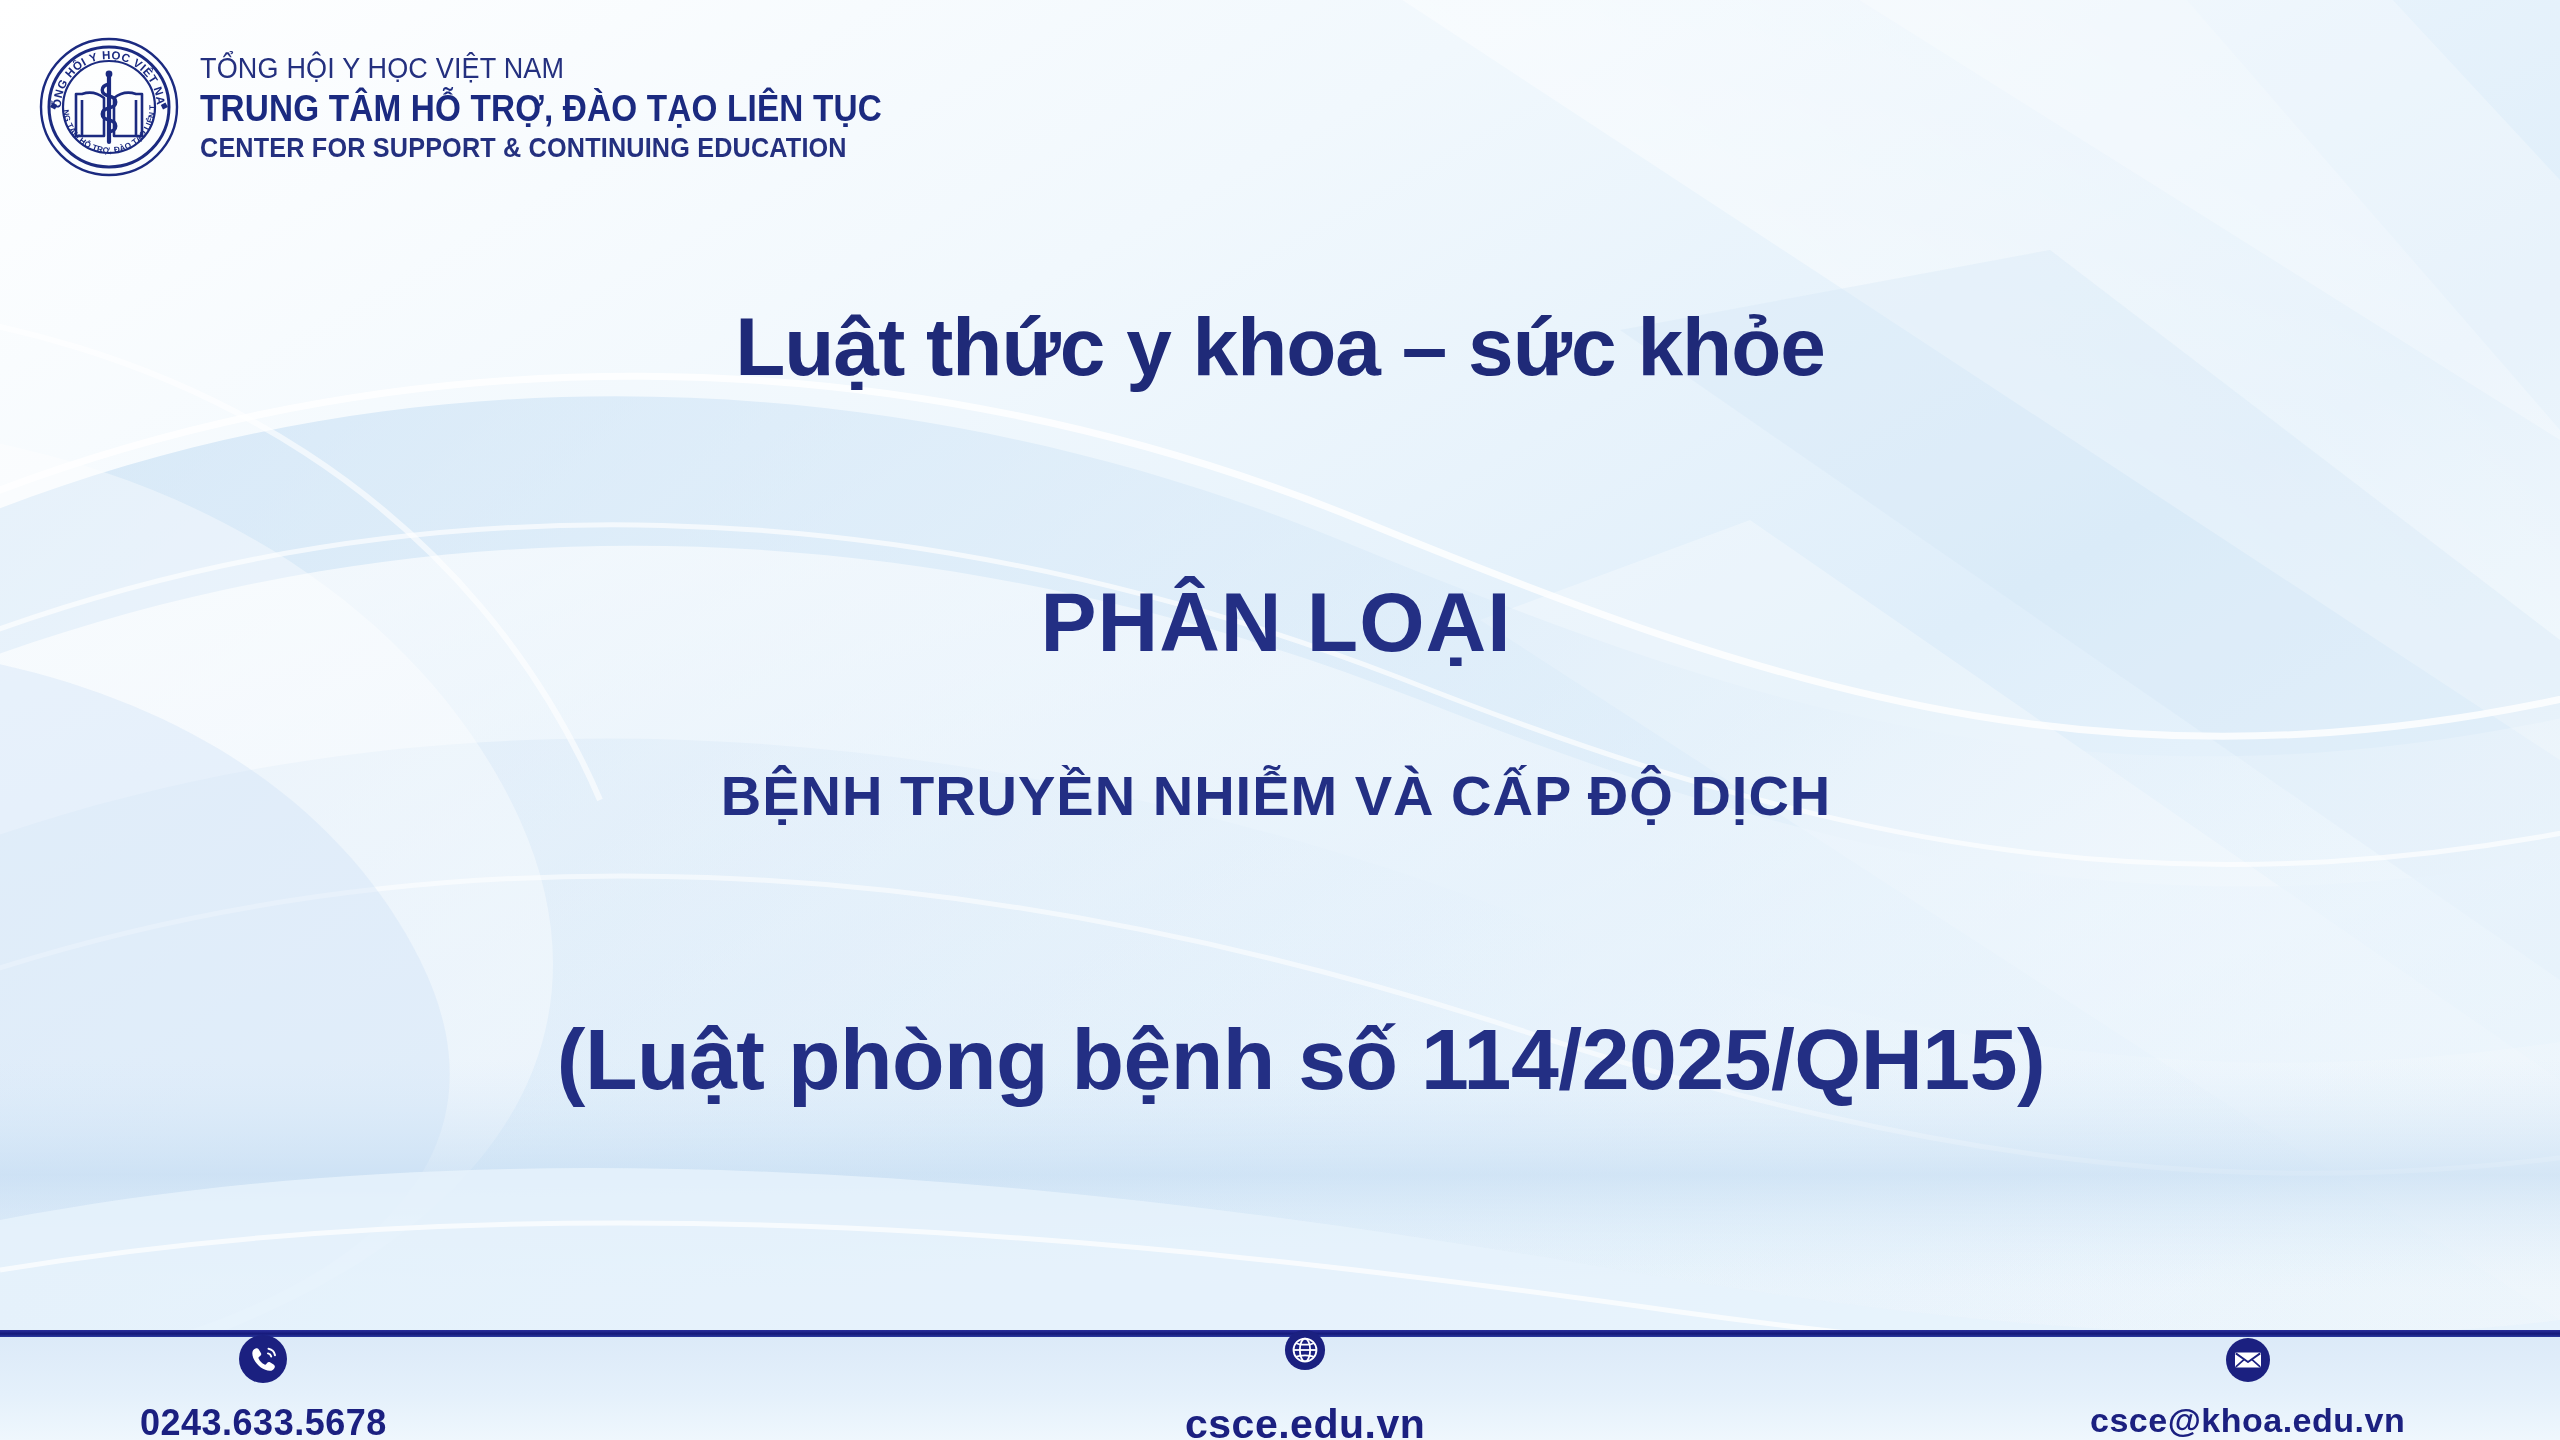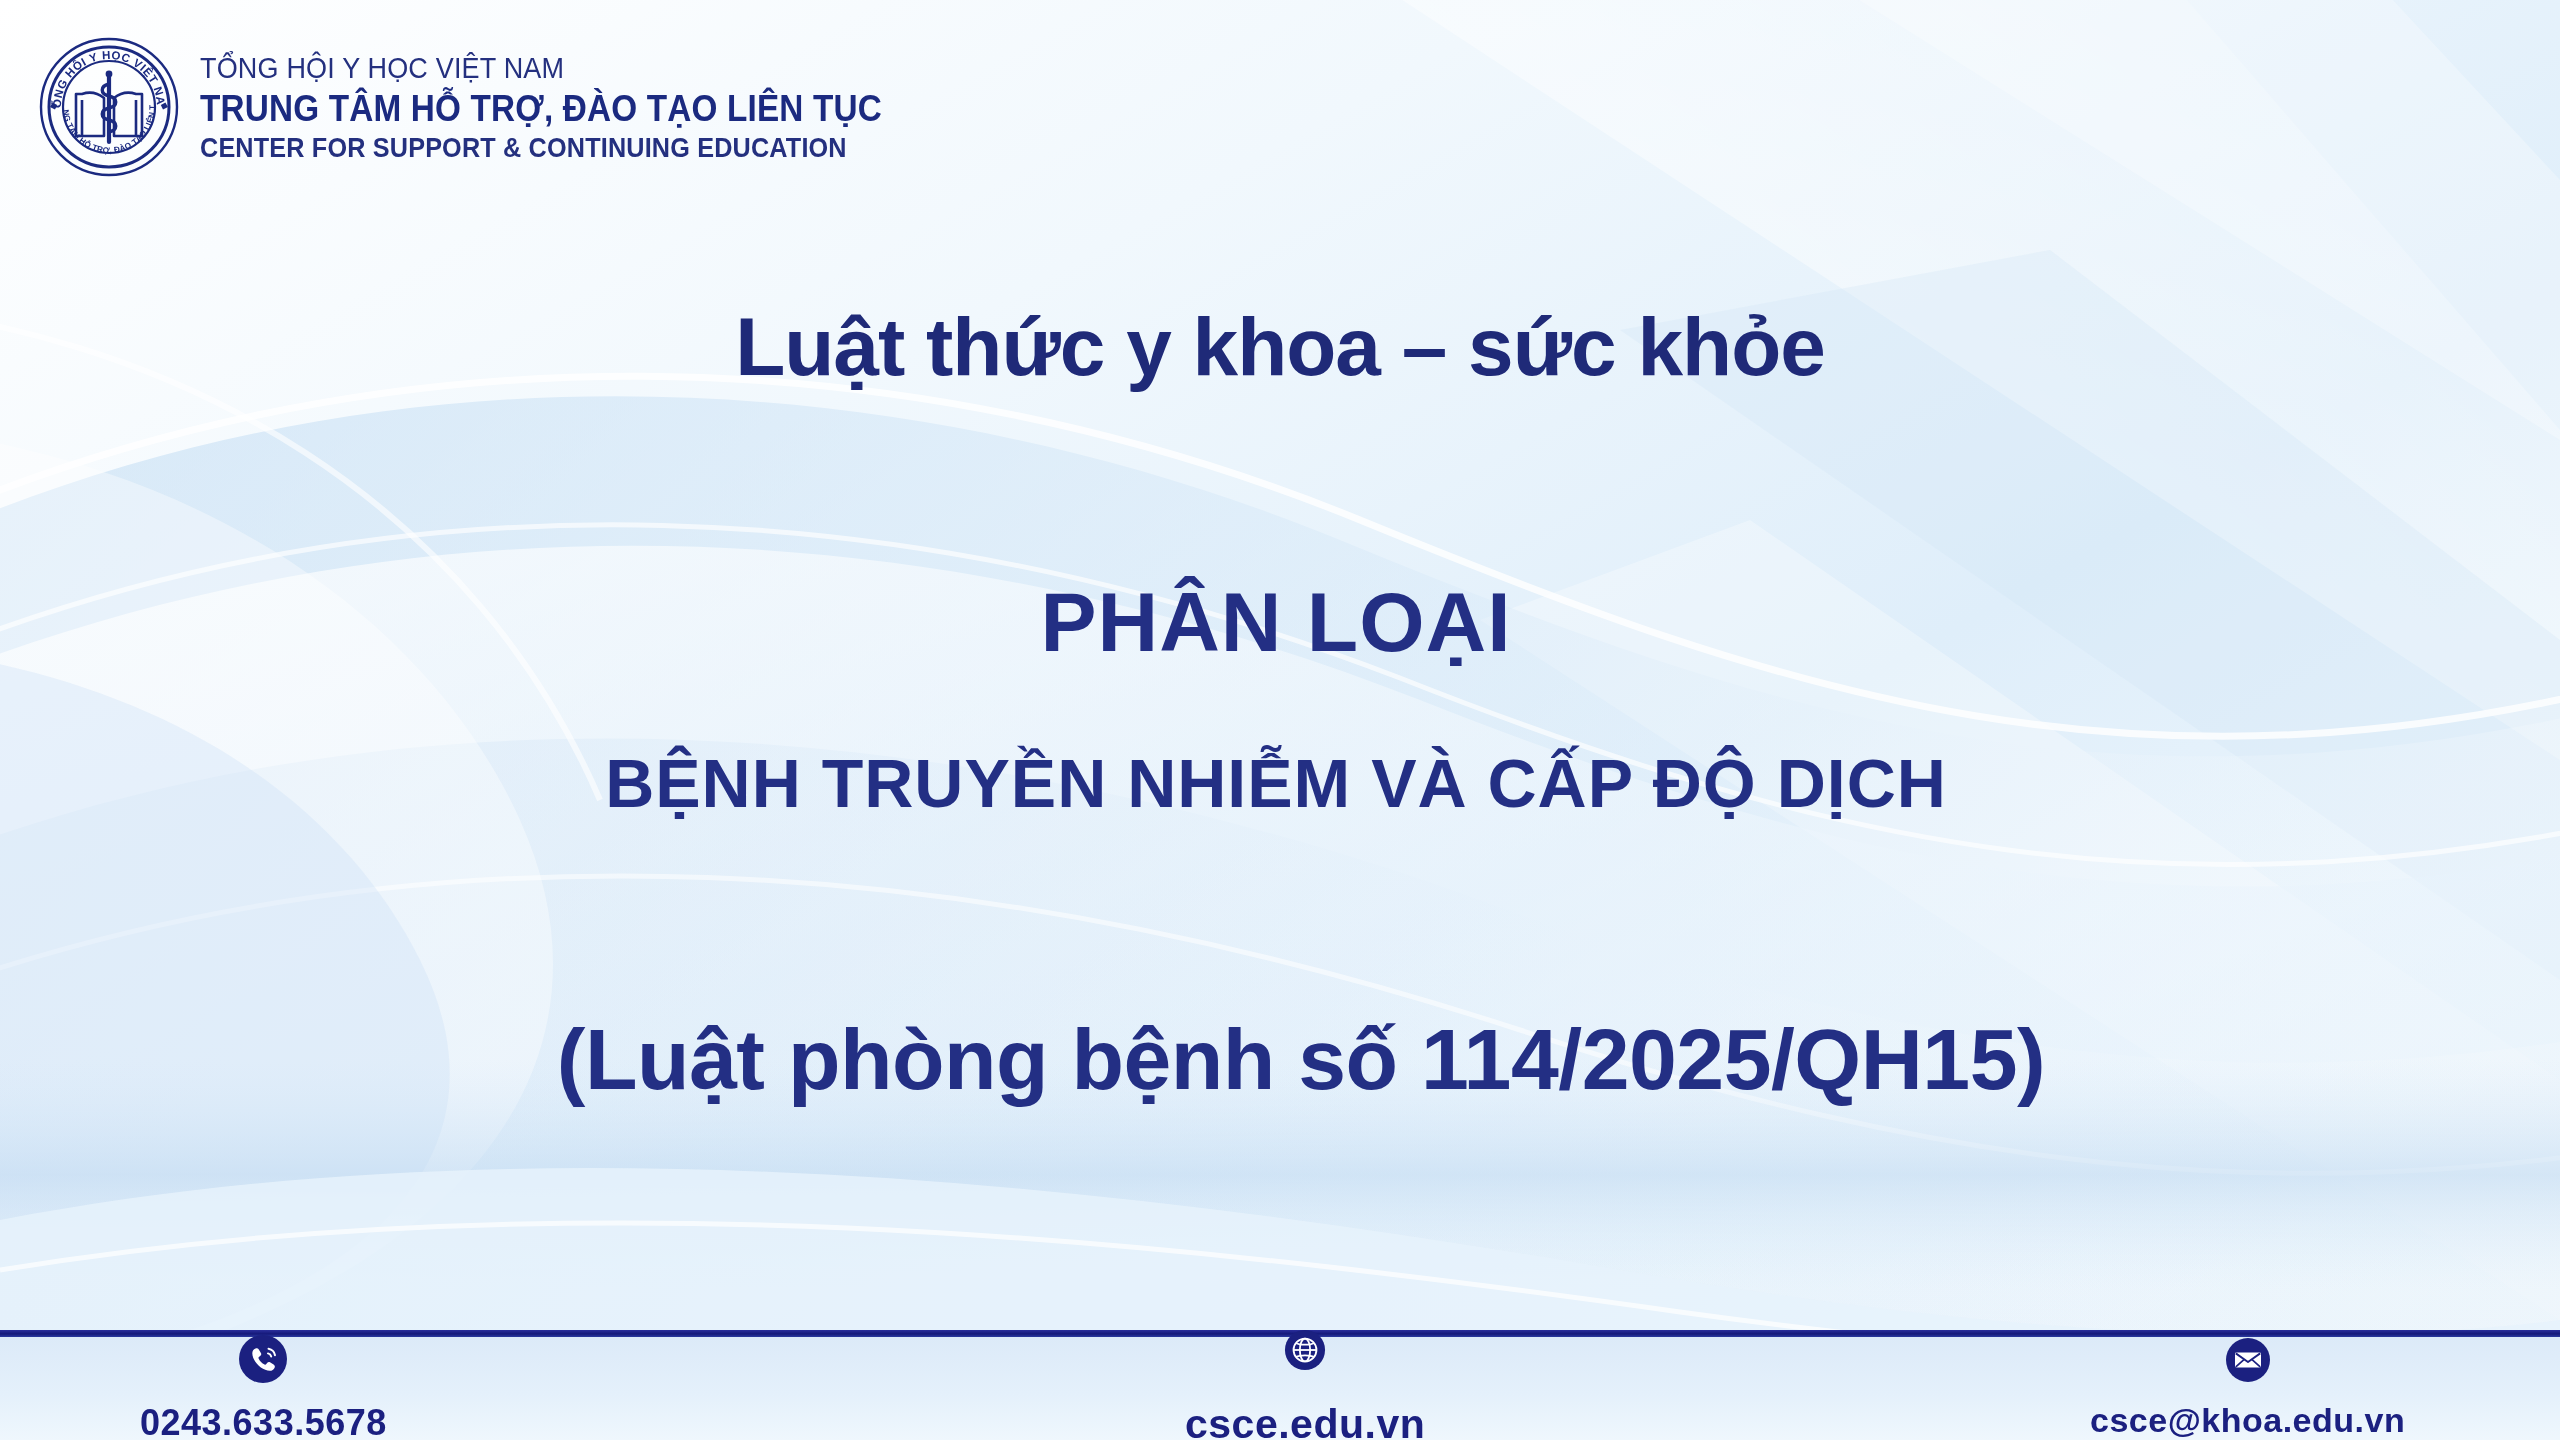--- a/index.html
+++ b/index.html
@@ -44,21 +44,21 @@
   .subtitle{
     position:absolute;left:0;right:0;top:300px;text-align:center;
     font-size:82px;font-weight:bold;color:#1f2a78;
     letter-spacing:-1px;
   }
   .title-block{
     position:absolute;left:0;right:8px;top:575px;text-align:center;
     color:#232f84;font-weight:bold;
   }
   .title-l1{font-size:84px;letter-spacing:1px;line-height:1.12;}
-  .title-l2{font-size:68px;letter-spacing:1px;line-height:1.12;margin-top:76px;}
+  .title-l2{font-size:56px;letter-spacing:1px;line-height:1.12;margin-top:96px;}
   .lawline{
     position:absolute;left:0;right:0;top:1010px;text-align:center;
     font-size:86px;font-weight:bold;color:#232f84;letter-spacing:-.5px;padding-left:42px;
   }
 
   
   .footer-rule{
     position:absolute;left:0;right:0;top:1330px;height:7px;
     background:linear-gradient(180deg,#2b2f9c 0%,#15197a 55%,#2b3aa0 100%);
   }

